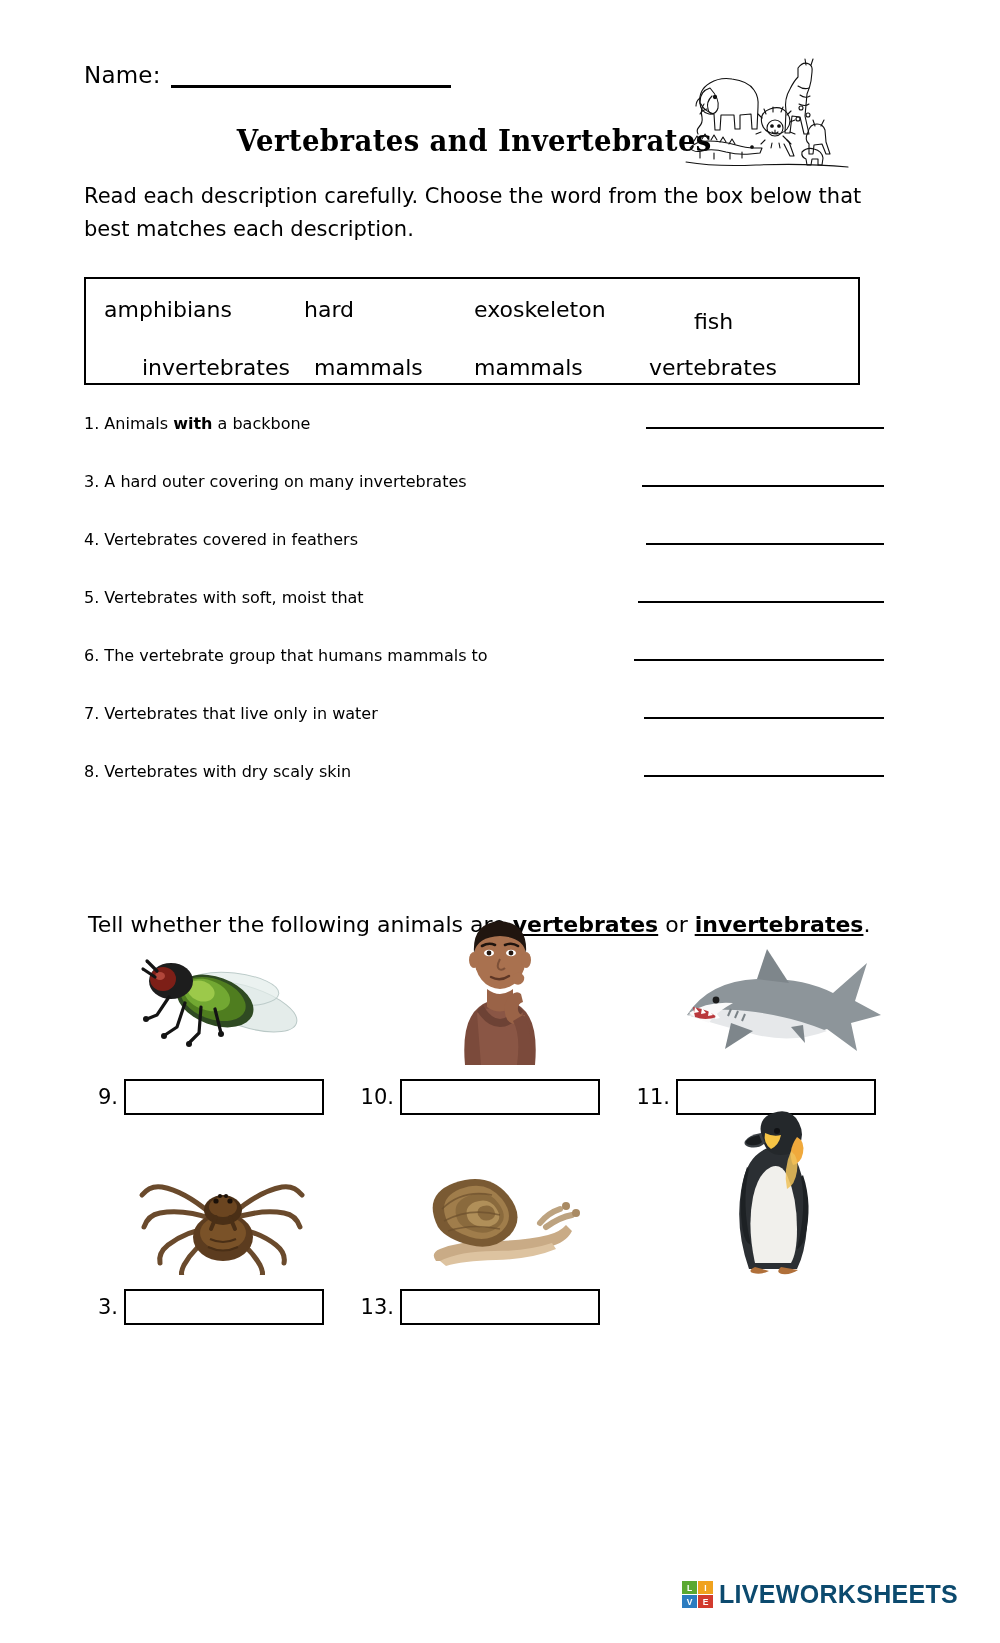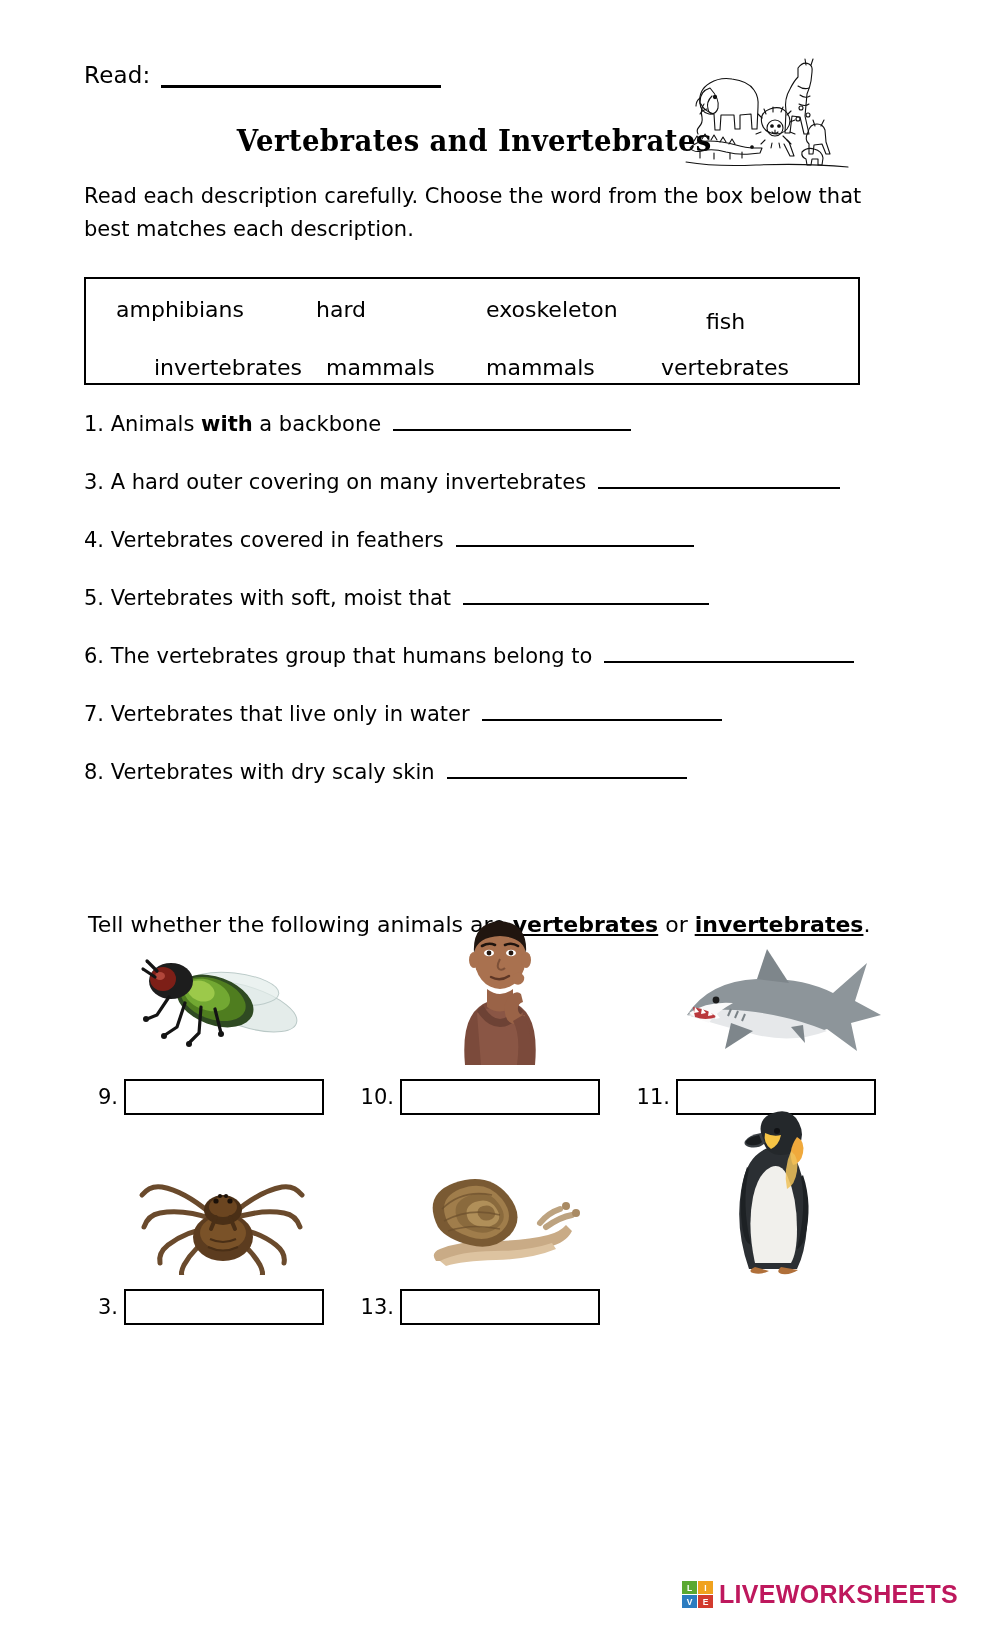--- a/index.html
+++ b/index.html
@@ -50,37 +50,37 @@
   .instructions {
     position: absolute; left: 84px; top: 180px; width: 780px;
     font-size: 21px; line-height: 33px;
   }
 
   
   .wordbox {
     position: absolute; left: 84px; top: 277px;
     width: 776px; height: 108px;
     border: 2.5px solid #000;
-    padding: 10px 18px 0 18px;
+    padding: 10px 18px 0 6px;
   }
   .wb-row { display: flex; font-size: 22px; }
   .wb-row.r1 { margin-top: 8px; }
   .wb-row.r2 { margin-top: 21px; }
   .wb-row.r1 .wb-w:nth-child(1) { width: 212px; padding-left: 12px; }
   .wb-row.r1 .wb-w:nth-child(2) { width: 170px; }
   .wb-row.r1 .wb-w:nth-child(3) { width: 220px; }
   .wb-row.r1 .wb-w:nth-child(4) { width: 120px; margin-top: 12px; }
   .wb-row.r2 .wb-w:nth-child(1) { width: 222px; padding-left: 50px; }
   .wb-row.r2 .wb-w:nth-child(2) { width: 160px; }
   .wb-row.r2 .wb-w:nth-child(3) { width: 175px; }
   .wb-row.r2 .wb-w:nth-child(4) { width: 140px; }
 
   
   .questions { position: absolute; left: 84px; top: 412px; width: 800px; }
-  .q { display: flex; align-items: baseline; font-size: 21px; height: 58px; white-space: nowrap; }
+  .q { display: flex; align-items: baseline; font-size: 16px; height: 58px; white-space: nowrap; justify-content: space-between; }
   .q .qtext { }
   .q .blank { border-bottom: 2.5px solid #000; height: 17px; display: inline-block; margin-left: 12px; }
 
   
   .tell {
     position: absolute; left: 88px; top: 912px;
     font-size: 22px;
   }
   .tell b { font-weight: bold; text-decoration: underline; }
 
@@ -112,21 +112,21 @@
     font-family: "Liberation Sans", sans-serif;
     font-weight: bold; font-size: 25px; letter-spacing: .3px;
   }
 </style>
 </head>
 <body>
 
 <div class="sheet">
 
   <div class="name-row">
-    <div class="name-label">Read:</div>
+    <div class="name-label">Name:</div>
     <div class="name-line"></div>
   </div>
 
   <div class="title">
     <span class="title-inner">Vertebrates and Invertebrates</span>
   </div>
 
   <div class="clipart">
     <svg viewBox="0 0 172 118" width="172" height="118" xmlns="http://www.w3.org/2000/svg">
       <g fill="none" stroke="#111" stroke-width="1.1" stroke-linejoin="round" stroke-linecap="round">
@@ -196,21 +196,21 @@
       </div>
       <div class="q">
         <span class="qtext"><span>4.</span> <span>Vertebrates covered in feathers</span></span>
         <span class="blank" style="width: 238px;"></span>
       </div>
       <div class="q">
         <span class="qtext"><span>5.</span> <span>Vertebrates with soft, moist that</span></span>
         <span class="blank" style="width: 246px;"></span>
       </div>
       <div class="q">
-        <span class="qtext"><span>6.</span> <span>The vertebrates group that humans belong to</span></span>
+        <span class="qtext"><span>6.</span> <span>The vertebrate group that humans mammals to</span></span>
         <span class="blank" style="width: 250px;"></span>
       </div>
       <div class="q">
         <span class="qtext"><span>7.</span> <span>Vertebrates that live only in water</span></span>
         <span class="blank" style="width: 240px;"></span>
       </div>
       <div class="q">
         <span class="qtext"><span>8.</span> <span>Vertebrates with dry scaly skin</span></span>
         <span class="blank" style="width: 240px;"></span>
       </div>
@@ -393,16 +393,16 @@
       </div>
     </div>
 
   <div class="footer">
     <div class="lw-mark">
       <span style="background: rgb(90, 168, 49);">L</span>
       <span style="background: rgb(240, 162, 30);">I</span>
       <span style="background: rgb(43, 124, 192);">V</span>
       <span style="background: rgb(210, 59, 46);">E</span>
     </div>
-    <div class="lw-text" style="color: #be185d;">LIVEWORKSHEETS</div>
+    <div class="lw-text" style="color: #0c4a6e;">LIVEWORKSHEETS</div>
   </div>
 
 </div>
 
 </body></html>

